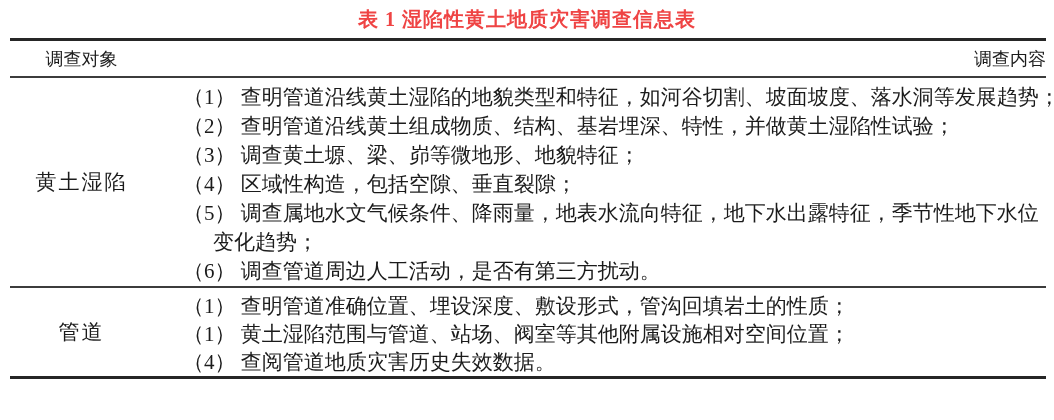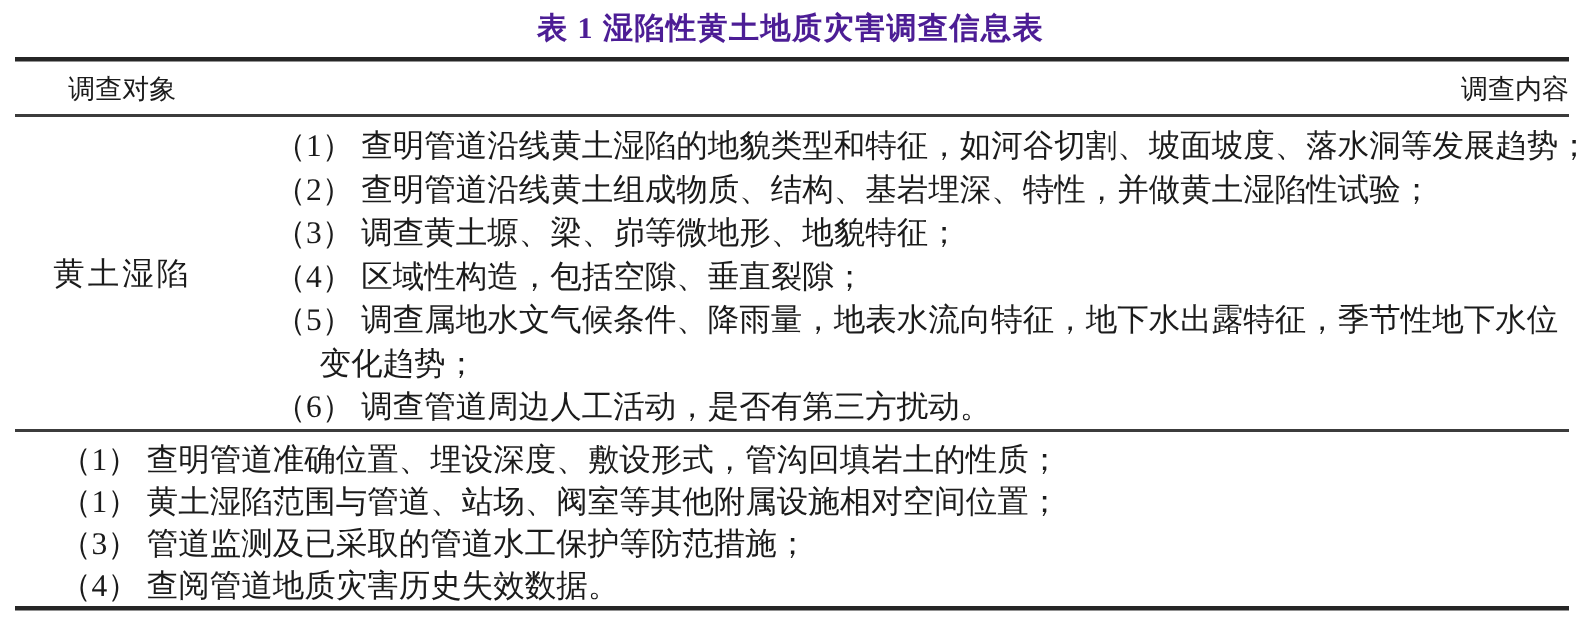--- a/index.html
+++ b/index.html
@@ -19,21 +19,21 @@
     background: #ffffff;
   }
   .doc-title {
     padding-top: 6px;
     height: 26px;
     line-height: 26px;
     text-align: center;
     font-size: 20px;
     font-weight: bold;
     letter-spacing: 1px;
-    color: #4c1d95;
+    color: #ef4444;
   }
   .tbl {
     margin: 6px 8px 0 10px;
     width: 1036px;
     border-top: 3px solid #262626;
     border-bottom: 3px solid #262626;
   }
   .thead {
     display: flex;
     height: 35px;
@@ -95,22 +95,22 @@
         <div class="line">（2） 查明管道沿线黄土组成物质、结构、基岩埋深、特性，并做黄土湿陷性试验；</div>
         <div class="line">（3） 调查黄土塬、梁、峁等微地形、地貌特征；</div>
         <div class="line">（4） 区域性构造，包括空隙、垂直裂隙；</div>
         <div class="line">（5） 调查属地水文气候条件、降雨量，地表水流向特征，地下水出露特征，季节性地下水位</div>
         <div class="line cont">变化趋势；</div>
         <div class="line">（6） 调查管道周边人工活动，是否有第三方扰动。</div>
       </div>
     </div>
 
     <div class="trow row2">
+      <div class="col-obj row-label">管道</div>
       <div class="col-content">
         <div class="line">（1） 查明管道准确位置、埋设深度、敷设形式，管沟回填岩土的性质；</div>
         <div class="line">（1） 黄土湿陷范围与管道、站场、阀室等其他附属设施相对空间位置；</div>
-        <div class="line">（3） 管道监测及已采取的管道水工保护等防范措施；</div>
         <div class="line">（4） 查阅管道地质灾害历史失效数据。</div>
       </div>
     </div>
 
   </div>
 </div>
 
 </body></html>

